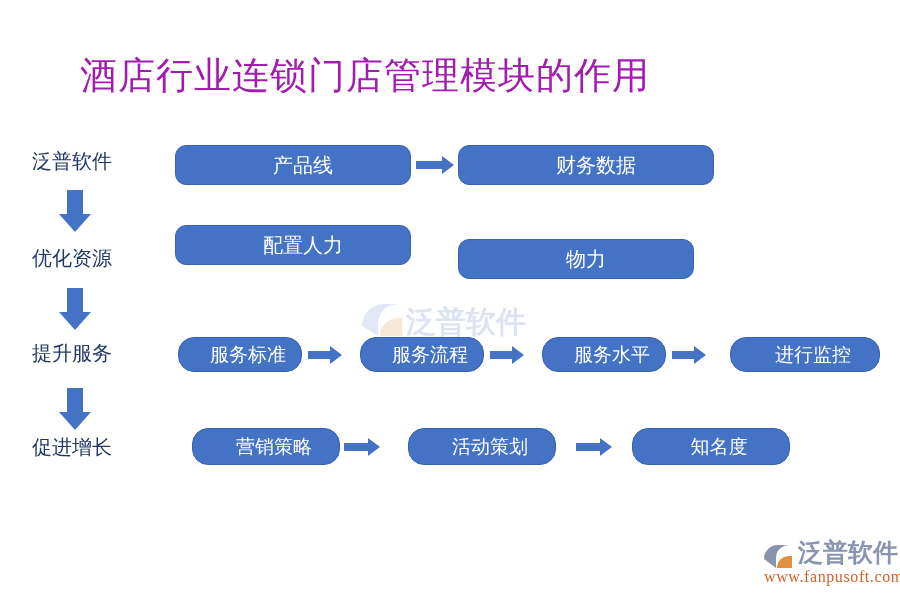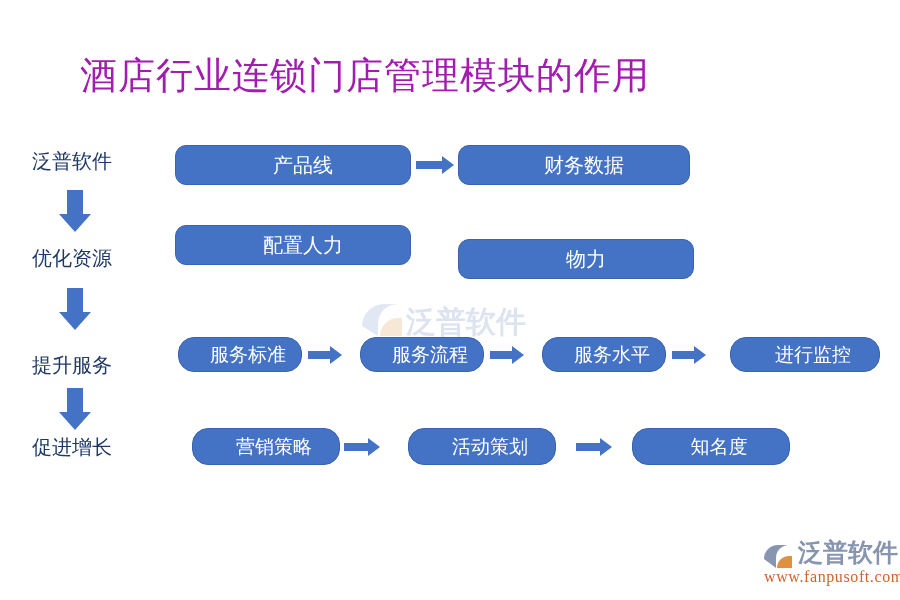--- a/index.html
+++ b/index.html
@@ -186,39 +186,39 @@
 
   <div class="stage-label" style="left:32px; top:148px;">泛普软件</div>
 
   <div class="box box-lg" style="left:175px; top:145px; width:236px; height:40px;">产品线</div>
 
   <div class="h-arrow" style="left:416px; top:155px; width:38px; height:20px;">
     <div class="shaft" style="width:28px;"></div>
     <div class="head"></div>
   </div>
 
-  <div class="box box-lg" style="left:458px; top:145px; width:232px; height:40px;">财务数据</div>
+  <div class="box box-lg" style="left:458px; top:145px; width:256px; height:40px;">财务数据</div>
 
   <div class="v-arrow" style="left:58px; top:190px; width:34px; height:42px;">
     <div class="shaft" style="height:25px;"></div>
     <div class="head"></div>
   </div>
 
   <div class="stage-label" style="left:32px; top:245px;">优化资源</div>
 
   <div class="box box-lg" style="left:175px; top:225px; width:236px; height:40px;">配置人力</div>
 
   <div class="box box-lg" style="left:458px; top:239px; width:236px; height:40px;">物力</div>
 
   <div class="v-arrow" style="left:58px; top:288px; width:34px; height:42px;">
     <div class="shaft" style="height:25px;"></div>
     <div class="head"></div>
   </div>
 
-  <div class="stage-label" style="left:32px; top:340px;margin-top:12px;">提升服务</div>
+  <div class="stage-label" style="left:32px; top:340px;">提升服务</div>
 
   <div class="box box-sm" style="left:178px; top:337px; width:124px; height:35px;">服务标准</div>
 
   <div class="h-arrow" style="left:308px; top:345px; width:34px; height:20px;">
     <div class="shaft" style="width:24px;"></div>
     <div class="head"></div>
   </div>
 
   <div class="box box-sm" style="left:360px; top:337px; width:124px; height:35px;">服务流程</div>
 

